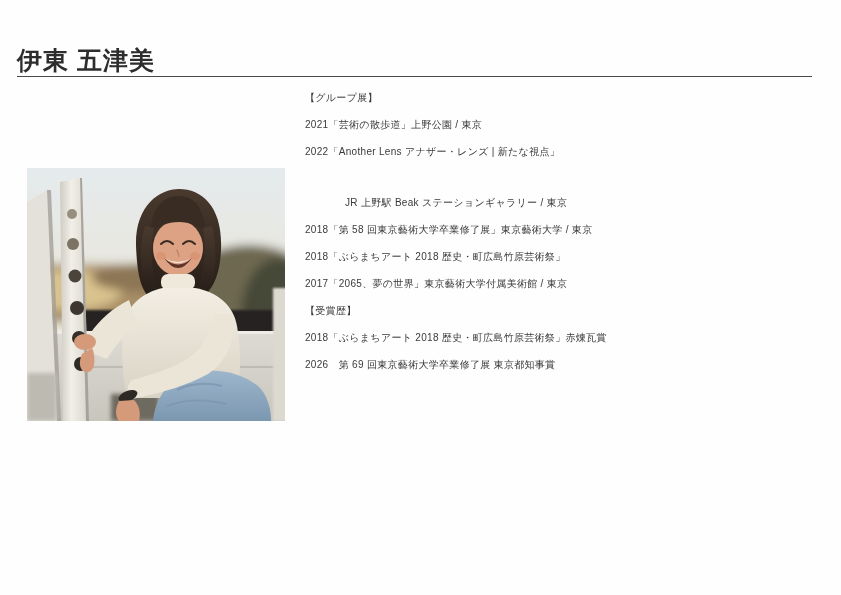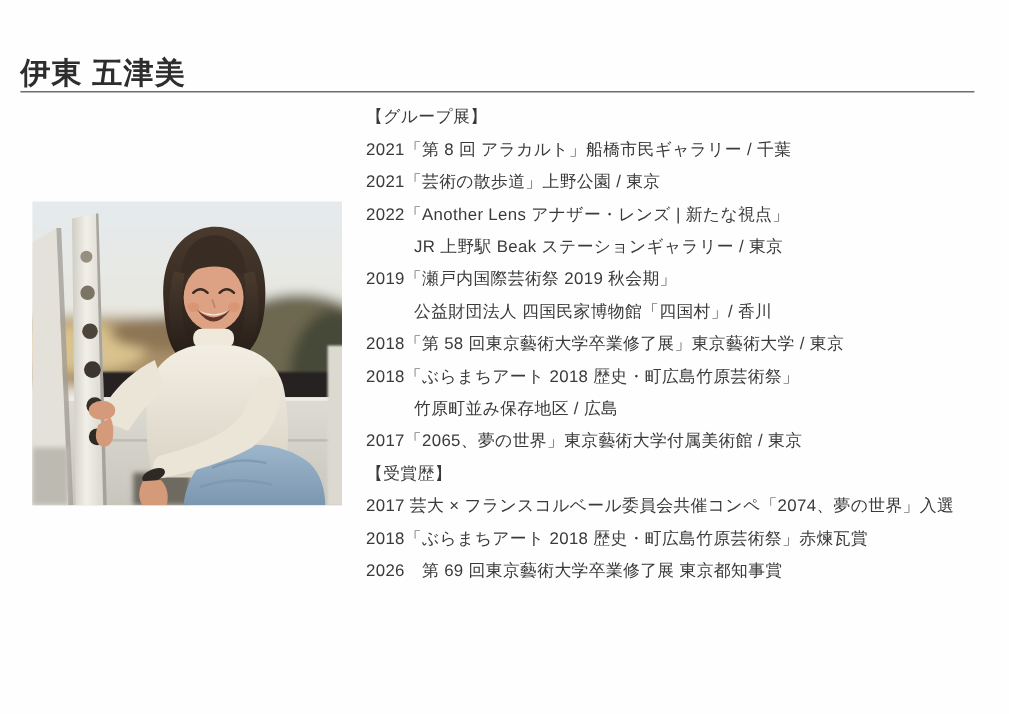--- a/index.html
+++ b/index.html
@@ -26,26 +26,26 @@
   .title-rule{
     position:absolute;left:17px;top:76px;width:795px;height:0;
     border-top:1.5px solid var(--rule);
   }
   .photo{
     position:absolute;left:27px;top:168px;width:258px;height:253px;
   }
   .photo svg{display:block;width:100%;height:100%;}
   .cv{
     position:absolute;left:305px;top:84px;width:525px;
-    font-size:14px;line-height:27px;letter-spacing:0.3px;
+    font-size:10px;line-height:27px;letter-spacing:0.3px;
     color:var(--ink);
   }
   .cv-header{font-weight:400;white-space:nowrap;}
   .cv-line{white-space:nowrap;}
-  .cv-line.indent{padding-left:40px;}
+  .cv-line.indent{padding-left:40px;margin-top:24px;}
 </style>
 </head>
 <body>
 
 <div class="page">
 
   <h1 class="title">伊東 五津美</h1>
   <div class="title-rule"></div>
 
   <div class="photo">
@@ -150,29 +150,24 @@
       <path d="M140,238 q25,-10 60,-2" stroke="#7590aa" stroke-width="2" fill="none" opacity="0.5"></path>
 
       <path d="M205,146 C210,170 200,194 181,206 C161,217 134,225 114,229 L105,231 C99,225 99,217 105,212 C131,205 161,196 174,178 C182,166 186,155 188,146 Z" fill="#ebe5d7"></path>
       <ellipse cx="101" cy="228" rx="10" ry="5" transform="rotate(-22 101 228)" fill="#2d2925"></ellipse>
       <path d="M92,233 C88,241 88,248 92,253 L112,253 C114,244 112,237 107,232 Z" fill="#d49a79"></path>
     </svg>
   </div>
 
   <div class="cv">
       <div class="cv-header">【グループ展】</div>
-      <div class="cv-line">2021「第 8 回 アラカルト」船橋市民ギャラリー / 千葉</div>
       <div class="cv-line">2021「芸術の散歩道」上野公園 / 東京</div>
       <div class="cv-line">2022「Another Lens アナザー・レンズ | 新たな視点」</div>
       <div class="cv-line indent">JR 上野駅 Beak ステーションギャラリー / 東京</div>
-      <div class="cv-line">2019「瀬戸内国際芸術祭 2019 秋会期」</div>
-      <div class="cv-line indent">公益財団法人 四国民家博物館「四国村」/ 香川</div>
       <div class="cv-line">2018「第 58 回東京藝術大学卒業修了展」東京藝術大学 / 東京</div>
       <div class="cv-line">2018「ぶらまちアート 2018 歴史・町広島竹原芸術祭」</div>
-      <div class="cv-line indent">竹原町並み保存地区 / 広島</div>
       <div class="cv-line">2017「2065、夢の世界」東京藝術大学付属美術館 / 東京</div>
       <div class="cv-header">【受賞歴】</div>
-      <div class="cv-line">2017 芸大 × フランスコルベール委員会共催コンペ「2074、夢の世界」入選</div>
       <div class="cv-line">2018「ぶらまちアート 2018 歴史・町広島竹原芸術祭」赤煉瓦賞</div>
       <div class="cv-line">2026　第 69 回東京藝術大学卒業修了展 東京都知事賞</div>
     </div>
 
 </div>
 
 </body></html>

